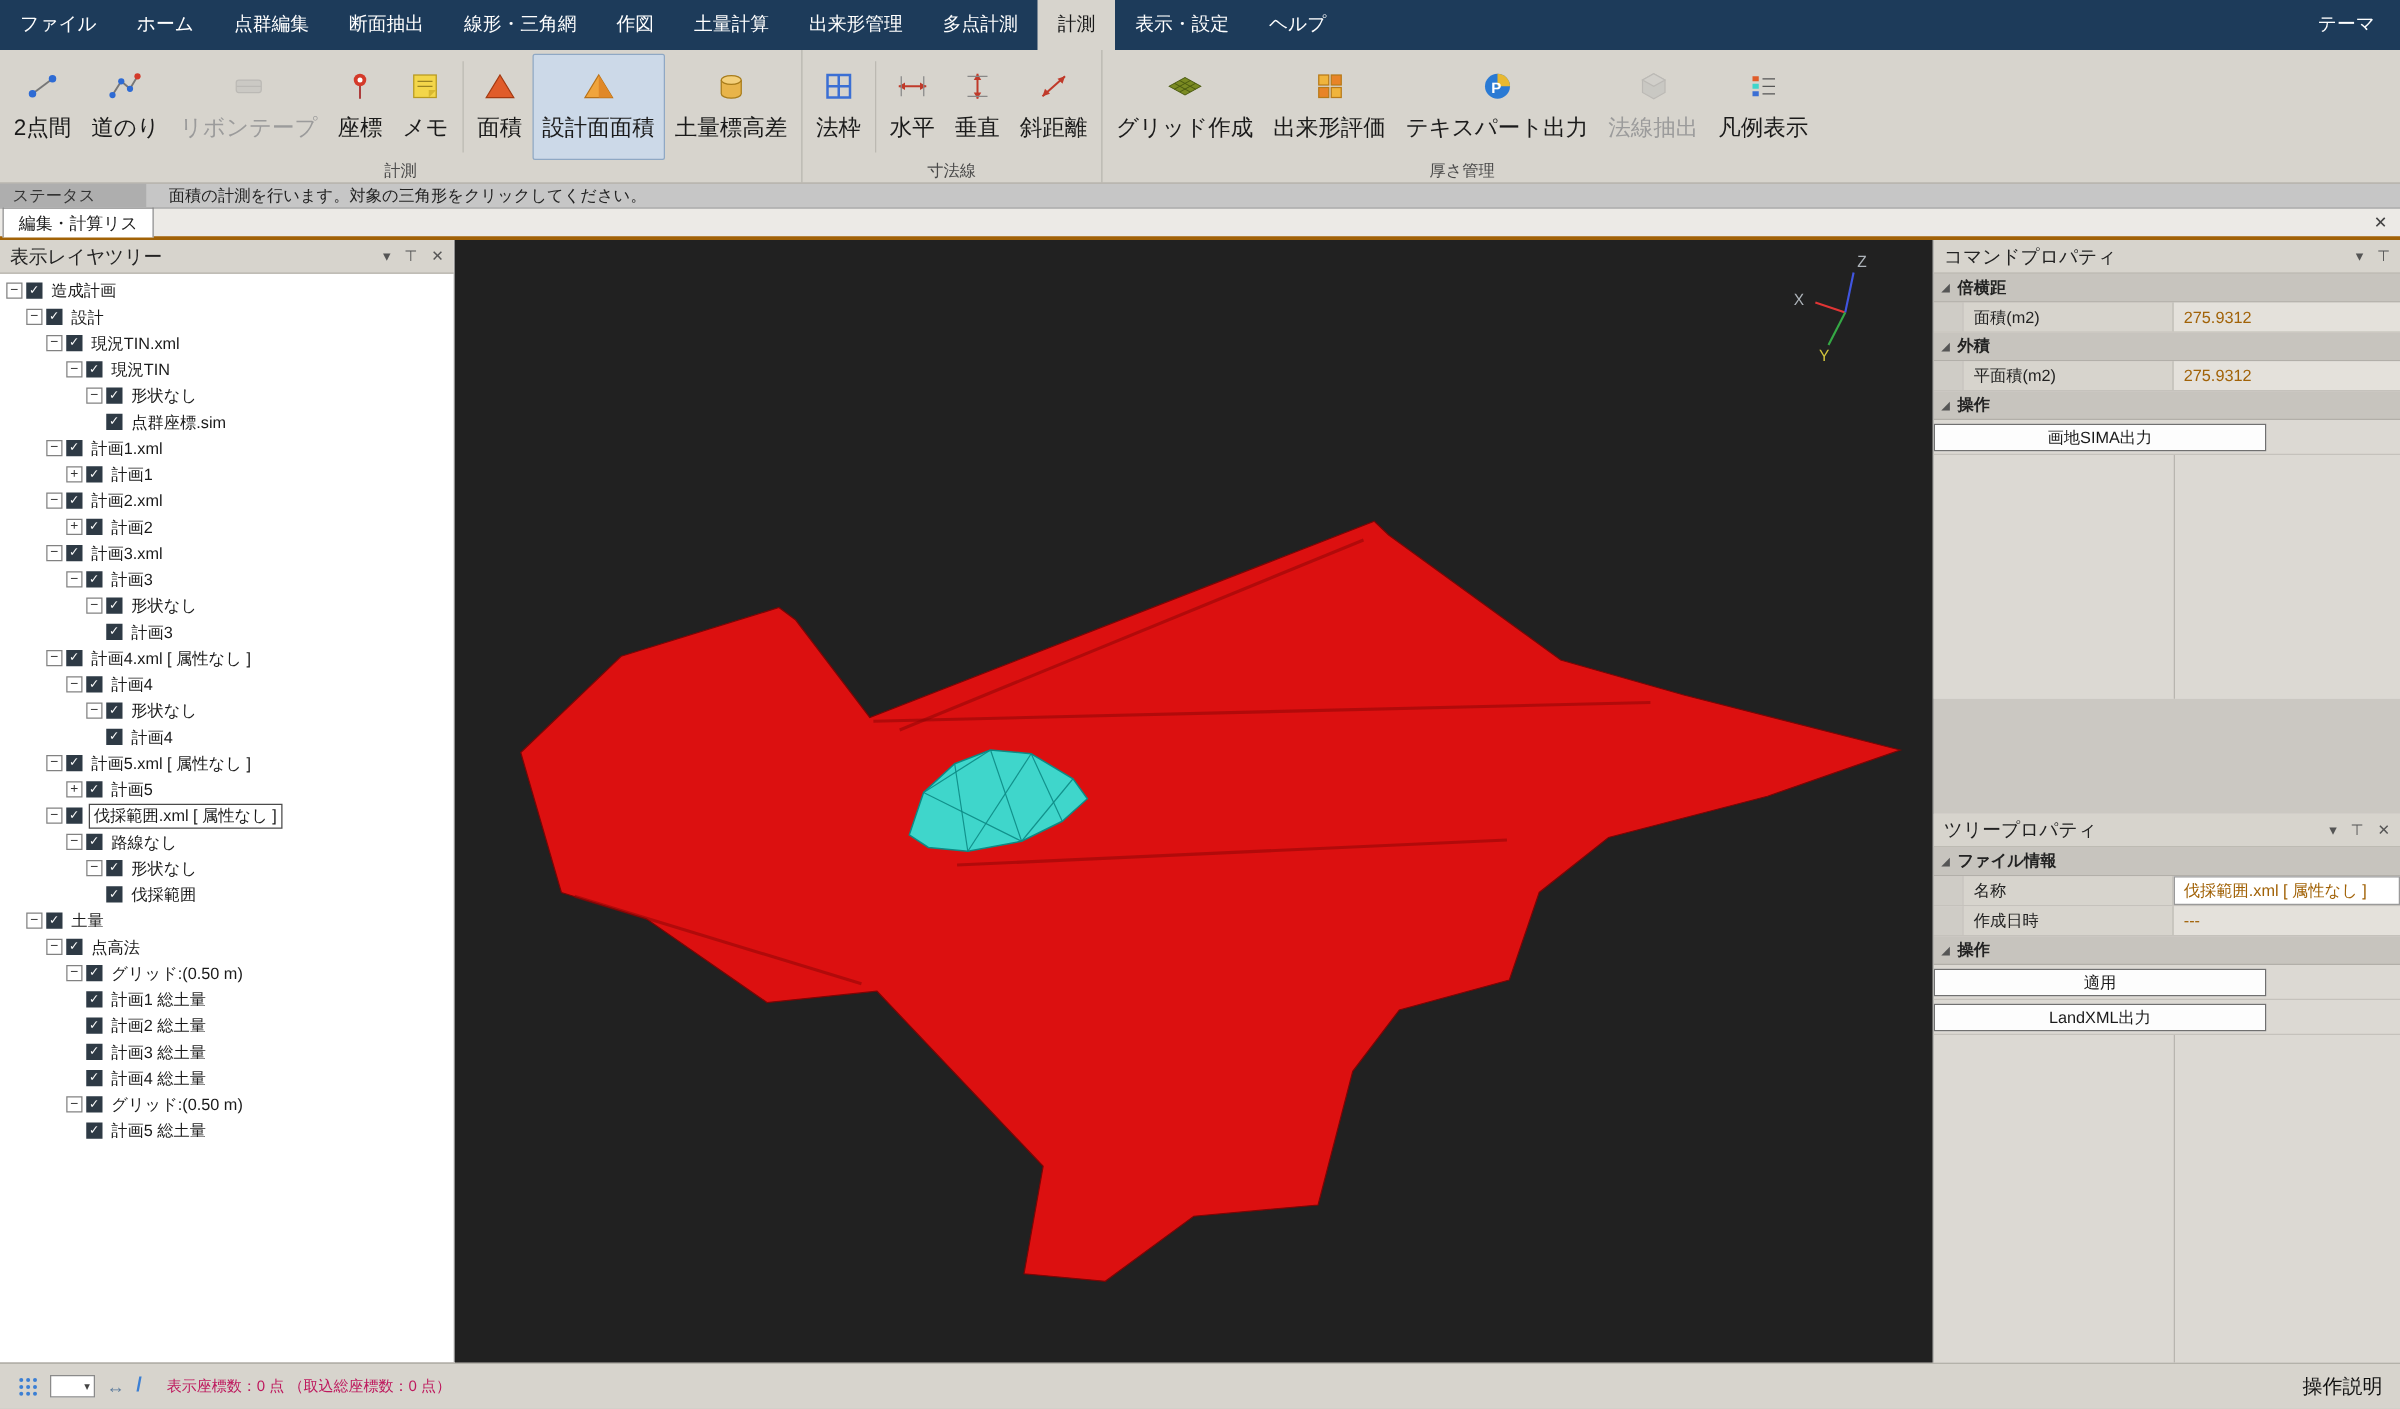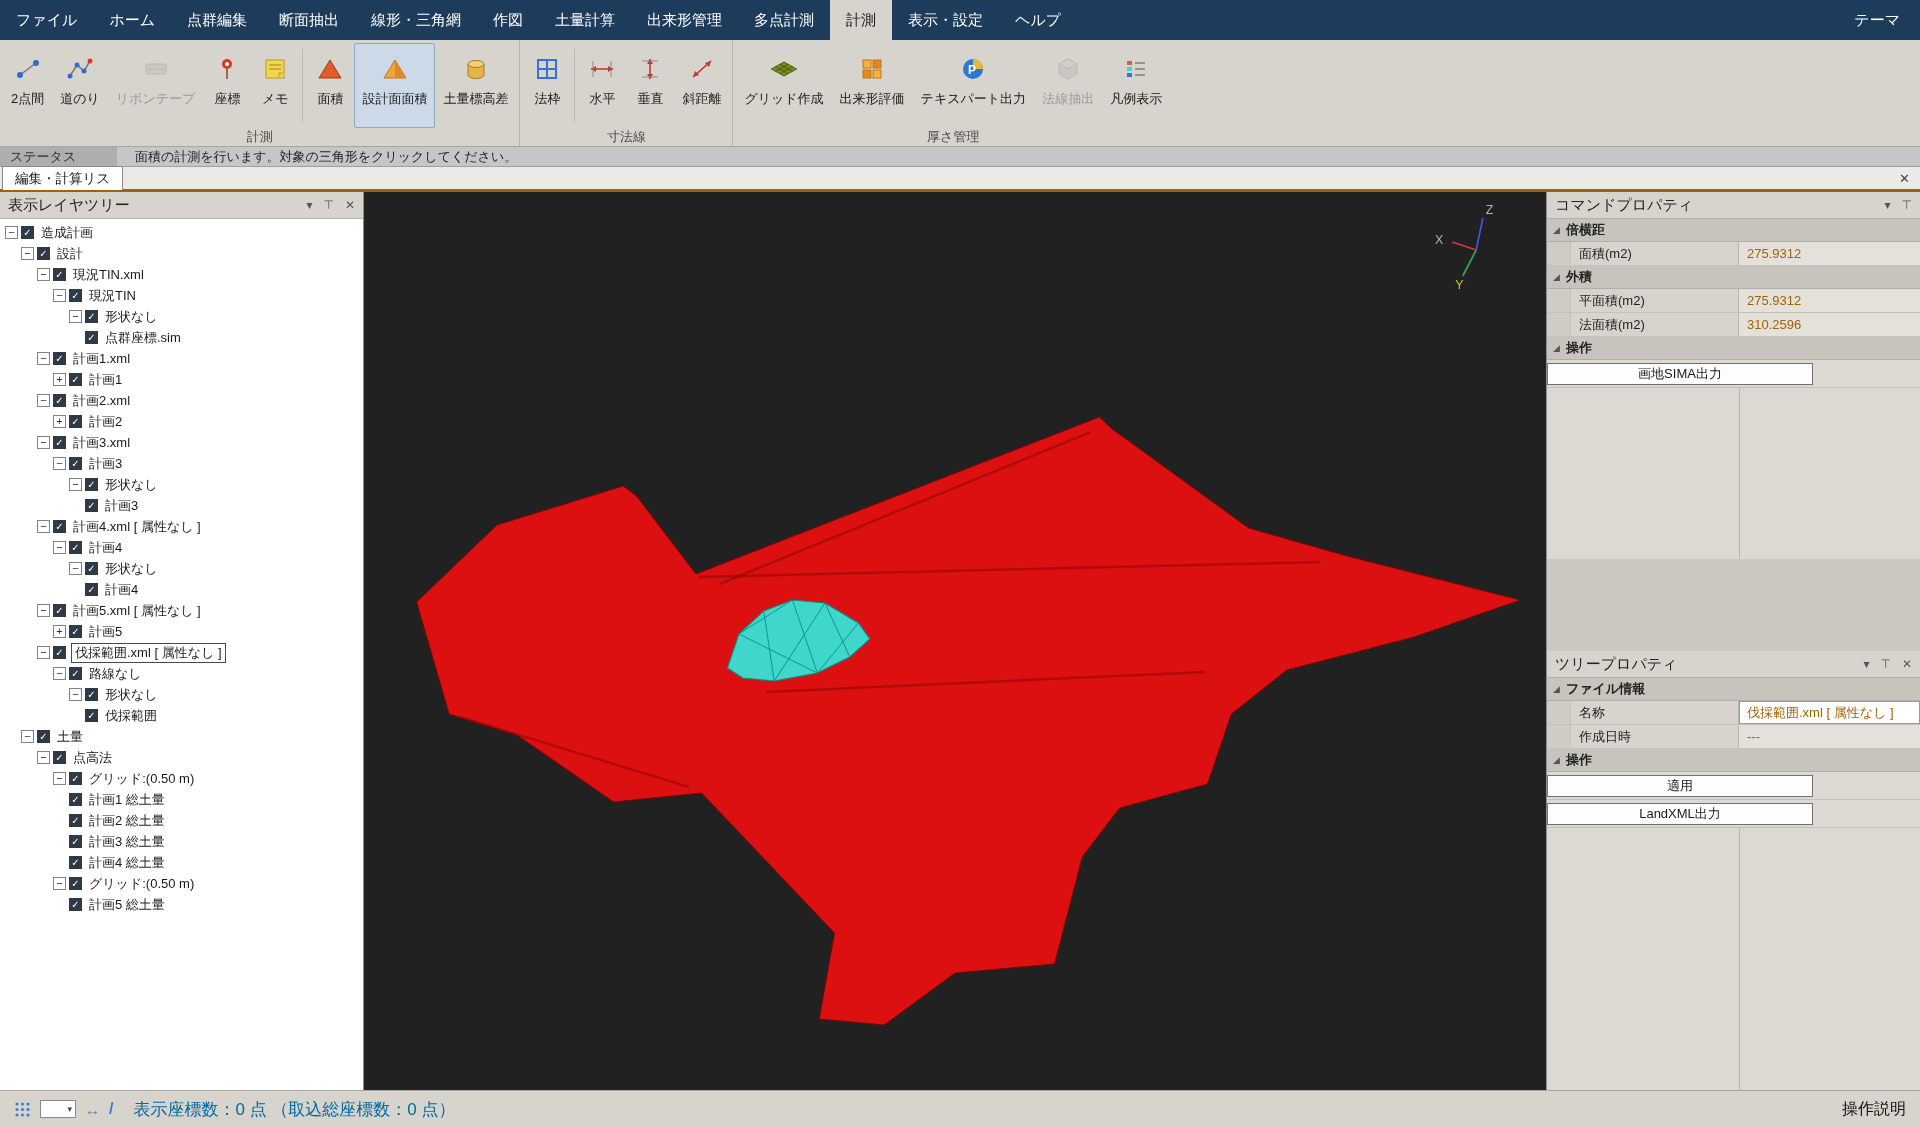--- a/index.html
+++ b/index.html
@@ -13,21 +13,21 @@
 .mtab.active{background:#d7d4cd;color:#1a1a1a}
 .menu-right{margin-left:auto;line-height:40px;padding:0 20px;font-size:15px}
 
 .ribbon{height:107px;background:#d7d4cd;border-bottom:1px solid #a9a69f;display:flex;flex:none}
 .rgroups{display:flex;flex:1}
 .rgroup{display:flex;flex-direction:column;padding:3px 3px 0}
 .rgroup + .rgroup{border-left:1px solid #b8b5ae}
 .rbtns{flex:1;display:flex;align-items:stretch}
 .rbtn{display:flex;flex-direction:column;align-items:center;justify-content:flex-start;padding:7px 7px 2px;min-width:46px;border:1px solid transparent;border-radius:2px}
 .rbtn .ric{width:32px;height:36px;display:flex;align-items:center;justify-content:center}
-.rbtn .rlb{font-size:13px;white-space:nowrap;margin-top:3px}
+.rbtn .rlb{font-size:18px;white-space:nowrap;margin-top:3px}
 .rbtn.selected{background:#ccd9e8;border-color:#8fa8c4}
 .rbtn.disabled{color:#9b9b9b}
 .rbtn.disabled .ric{opacity:.35;filter:grayscale(1)}
 .rsep{width:1px;background:#bcb9b2;margin:6px 3px}
 .rglabel{height:18px;text-align:center;font-size:13px;color:#4a4a4a;line-height:18px}
 
 .statusrow{height:20px;display:flex;background:#c6c6c6;border-bottom:1px solid #9f9f9f;font-size:13px;flex:none}
 .statusrow .slabel{width:117px;background:#aeaeae;padding-left:10px;line-height:20px;color:#333}
 .statusrow .smsg{line-height:20px;padding-left:18px;color:#222}
 
@@ -64,21 +64,21 @@
 .gbtnrow{height:28px;display:flex;align-items:center;border-bottom:1px solid #c5c2bc;background:#dcd9d3;flex:none}
 .gbtn{width:266px;height:22px;background:#fdfdfd;border:1px solid #707070;font-size:13px;display:flex;align-items:center;justify-content:center}
 .gempty{flex:1;position:relative;background:#dcd9d3}
 .gempty::before{content:"";position:absolute;left:192px;top:0;bottom:0;width:1px;background:#b8b5af}
 
 .bottombar{height:37px;background:#d7d4cd;border-top:1px solid #a9a69f;display:flex;align-items:center;padding:0 14px;flex:none}
 .bbicons{display:flex;align-items:center;gap:9px;margin-right:20px}
 .bbselect{width:36px;height:18px;background:#fff;border:1px solid #8a8a8a;display:flex;align-items:center;justify-content:flex-end;padding-right:3px;font-size:9px;color:#444}
 .bbglyph{font-size:15px;color:#5d7c9c}
 .bbslash{font-size:16px;color:#3b7fd4;font-weight:bold}
-.bbtext{font-size:17px;color:#0369a1}
+.bbtext{font-size:12px;color:#be185d}
 .bbright{margin-left:auto;font-size:16px;color:#111}
 </style>
 </head>
 <body>
 
 <div class="app">
 
   <div class="menubar">
     <div class="mtabs">
         <div class="mtab">ファイル</div>
@@ -524,25 +524,20 @@
             </div>
             <div class="ghead">
               <span class="tri">◢</span>
               <span>外積</span>
             </div>
             <div class="grow">
               <div class="gut"></div>
               <div class="glabel">平面積(m2)</div>
               <div class="gvalue">275.9312</div>
             </div>
-            <div class="grow">
-              <div class="gut"></div>
-              <div class="glabel">法面積(m2)</div>
-              <div class="gvalue">310.2596</div>
-            </div>
             <div class="ghead">
               <span class="tri">◢</span>
               <span>操作</span>
             </div>
             <div class="gbtnrow">
               <div class="gbtn">画地SIMA出力</div>
             </div>
             <div class="gempty"></div>
           </div>
       </div>

